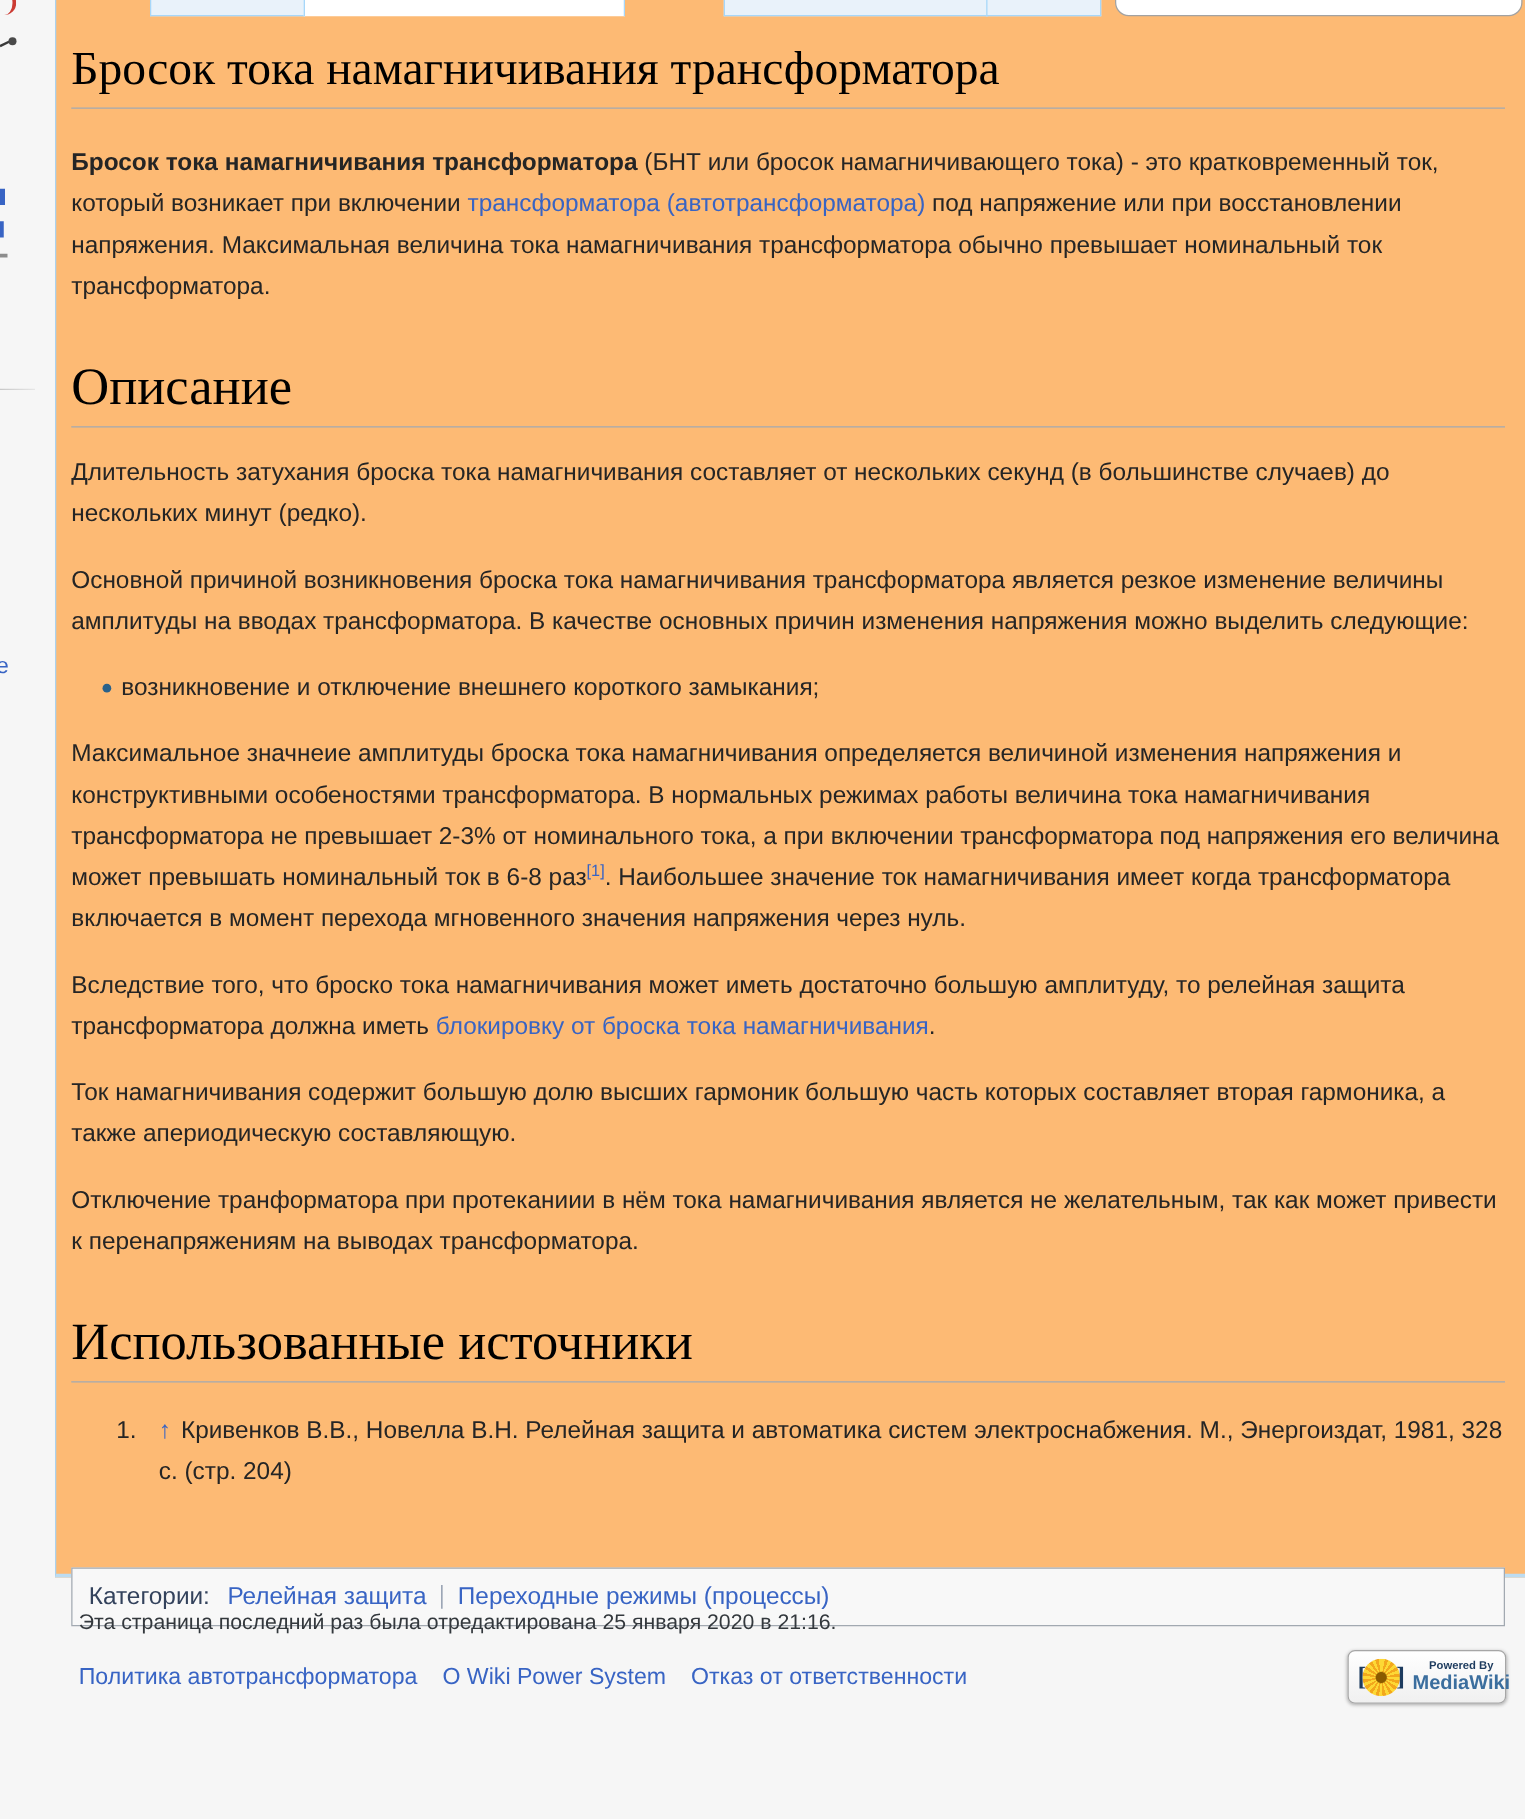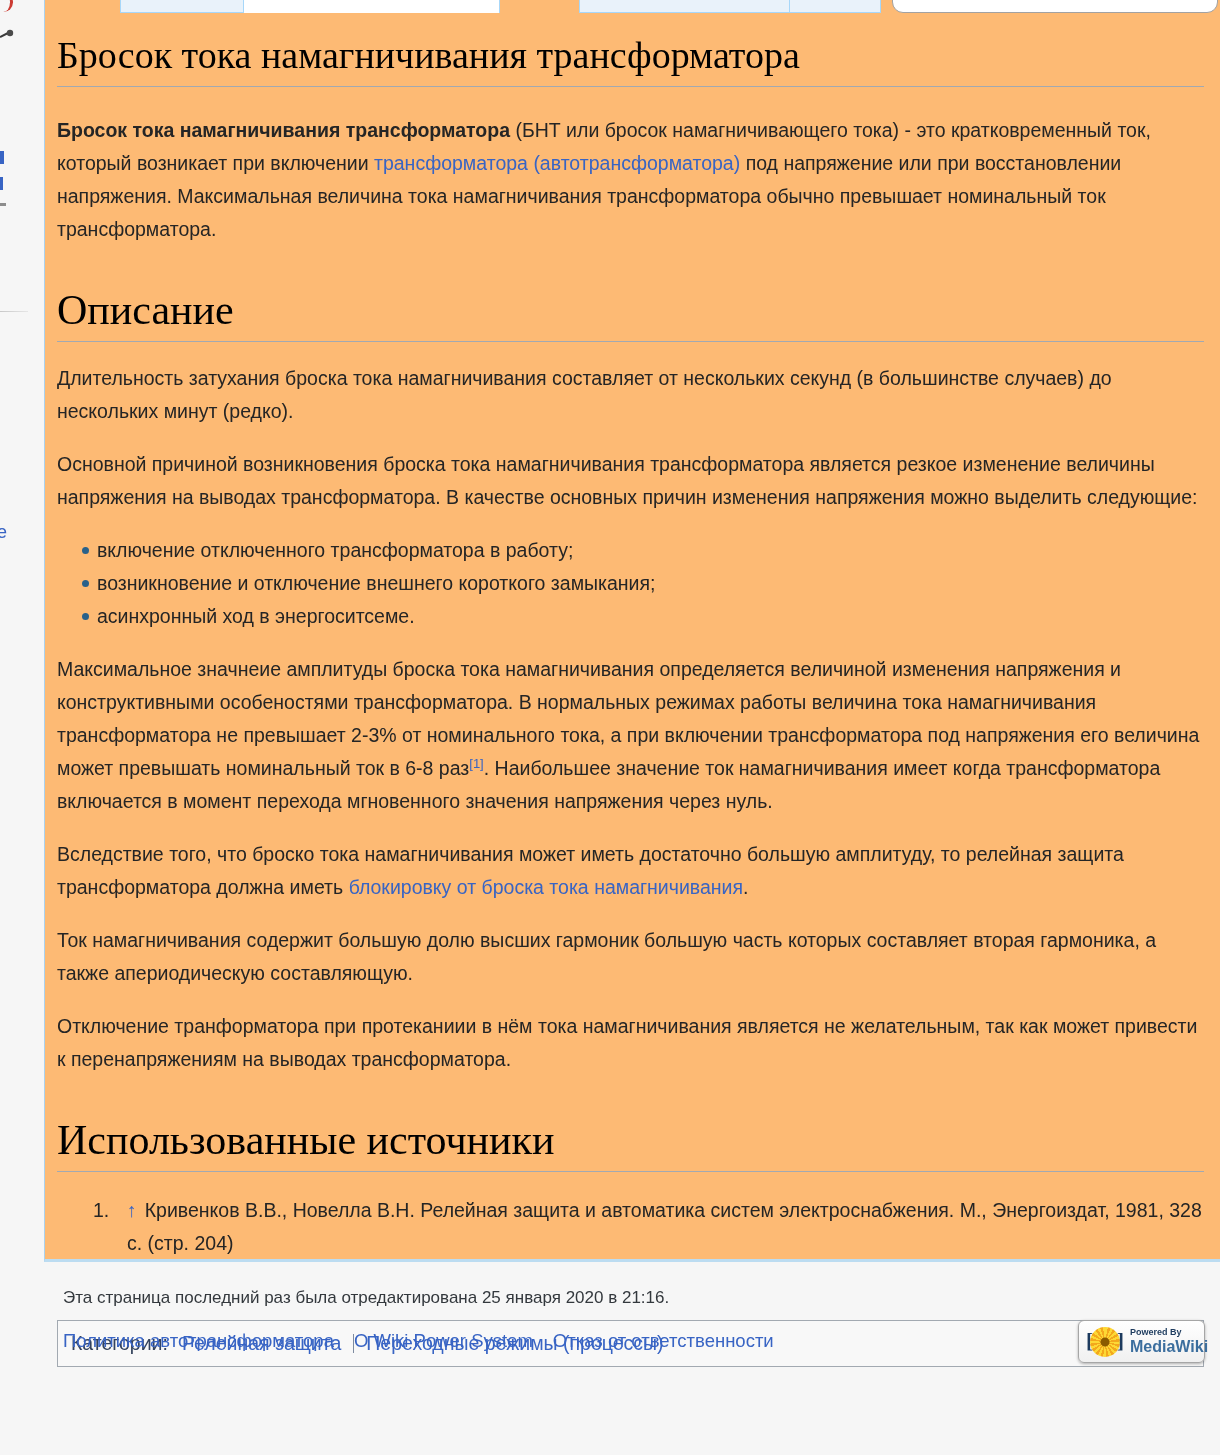--- a/index.html
+++ b/index.html
@@ -75,21 +75,21 @@
     box-shadow:0 1px 3px rgba(0,0,0,.3);display:flex;align-items:center;padding:0 7px;
   }
   .bracket{font-weight:bold;font-size:21px;color:#1d3b5e;font-family:"Liberation Serif",serif;}
   #sunflower{
     width:30px;height:30px;border-radius:50%;margin:0 -3px;flex:none;
     background:
       radial-gradient(circle at 50% 50%, #8a5a00 0 4px, rgba(0,0,0,0) 5px),
       repeating-conic-gradient(#fdd835 0 11deg, #f3a81c 11deg 22deg);
   }
   #badge-text{display:flex;flex-direction:column;margin-left:6px;line-height:1;}
-  #badge-text .small{font-size:9px;font-weight:bold;color:#1d3b5e;margin-bottom:2px;}
+  #badge-text .small{font-size:9px;font-weight:bold;color:#1d3b5e;margin-bottom:2px;text-align:center;}
   #badge-text .big{font-size:16px;font-weight:bold;color:#3b6e9e;}
 </style>
 </head>
 <body>
 
 <div class="side-frag" id="logo-arc"></div>
 <div class="side-frag" id="logo-arrow">
   <svg width="14" height="14" aria-hidden="true">
     <line x1="0" y1="9" x2="8" y2="5" stroke="#3a3a3a" stroke-width="2"></line>
     <circle cx="10" cy="5" r="3.2" fill="#4a4a4a"></circle>
@@ -109,26 +109,24 @@
 
 <div id="content">
 
   <h1>Бросок тока намагничивания трансформатора</h1>
 
   <p class="body-text" id="lead"><b>Бросок тока намагничивания трансформатора</b><span> (БНТ или бросок намагничивающего тока) - это кратковременный ток, который возникает при включении </span><a class="wlink">трансформатора</a><span> </span><a class="wlink">(автотрансформатора)</a><span> под напряжение или при восстановлении напряжения. Максимальная величина тока намагничивания трансформатора обычно превышает номинальный ток трансформатора.</span></p>
 
   <h2>Описание</h2>
 
   <p class="body-text">Длительность затухания броска тока намагничивания составляет от нескольких секунд (в большинстве случаев) до нескольких минут (редко).</p>
-  <p class="body-text">Основной причиной возникновения броска тока намагничивания трансформатора является резкое изменение величины напряжения на выводах трансформатора. В качестве основных причин изменения напряжения можно выделить следующие:</p>
+  <p class="body-text">Основной причиной возникновения броска тока намагничивания трансформатора является резкое изменение величины амплитуды на вводах трансформатора. В качестве основных причин изменения напряжения можно выделить следующие:</p>
 
   <ul class="dots body-text">
-    <li>включение отключенного трансформатора в работу;</li>
     <li>возникновение и отключение внешнего короткого замыкания;</li>
-    <li>асинхронный ход в энергоситсеме.</li>
   </ul>
 
   <p class="body-text"><span>Максимальное значнеие амплитуды броска тока намагничивания определяется величиной изменения напряжения и конструктивными особеностями трансформатора. В нормальных режимах работы величина тока намагничивания трансформатора не превышает 2-3% от номинального тока, а при включении трансформатора под напряжения его величина может превышать номинальный ток в 6-8 раз</span><sup class="ref"><a class="wlink">[1]</a></sup><span>. Наибольшее значение ток намагничивания имеет когда трансформатора включается в момент перехода мгновенного значения напряжения через нуль.</span></p>
 
   <p class="body-text"><span>Вследствие того, что броско тока намагничивания может иметь достаточно большую амплитуду, то релейная защита трансформатора должна иметь </span><a class="wlink">блокировку от броска тока намагничивания</a><span>.</span></p>
 
   <p class="body-text">Ток намагничивания содержит большую долю высших гармоник большую часть которых составляет вторая гармоника, а также апериодическую составляющую.</p>
 
   <p class="body-text">Отключение транформатора при протеканиии в нём тока намагничивания является не желательным, так как может привести к перенапряжениям на выводах трансформатора.</p>
 

